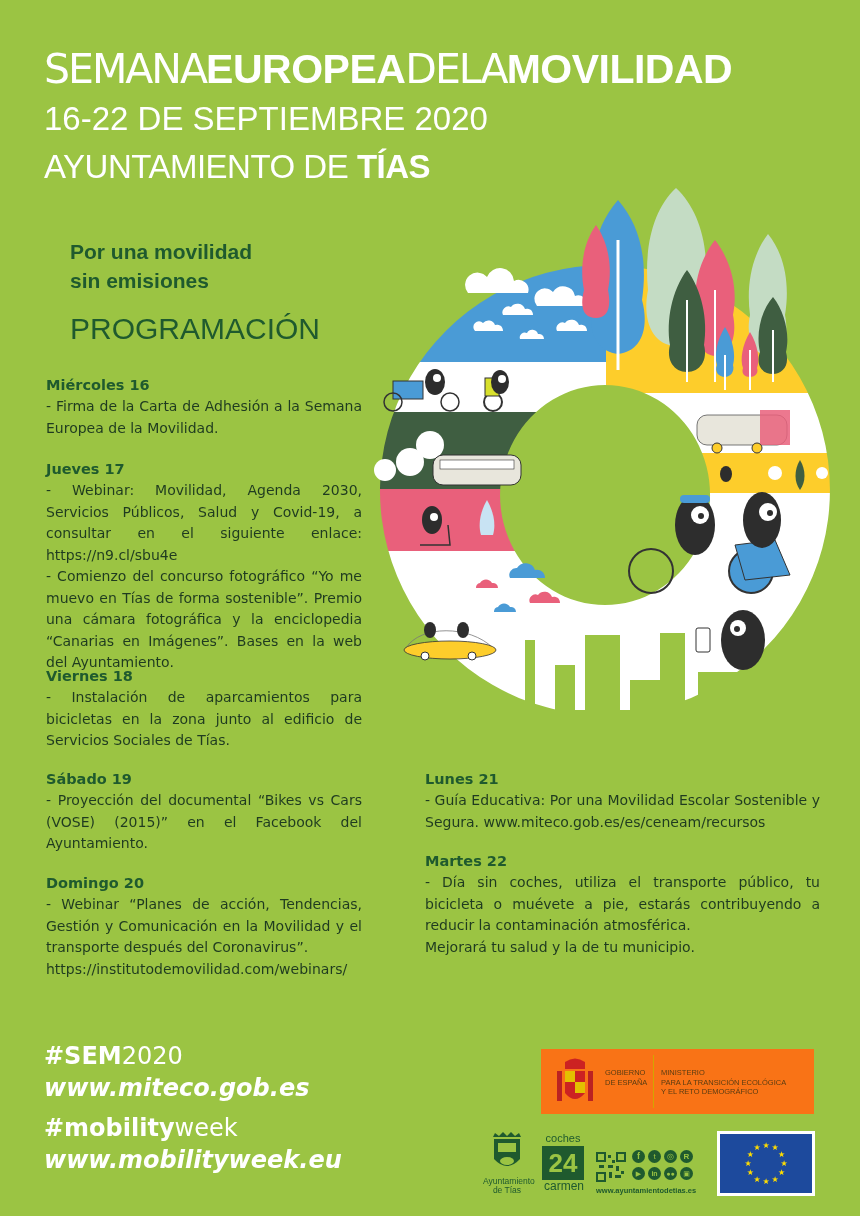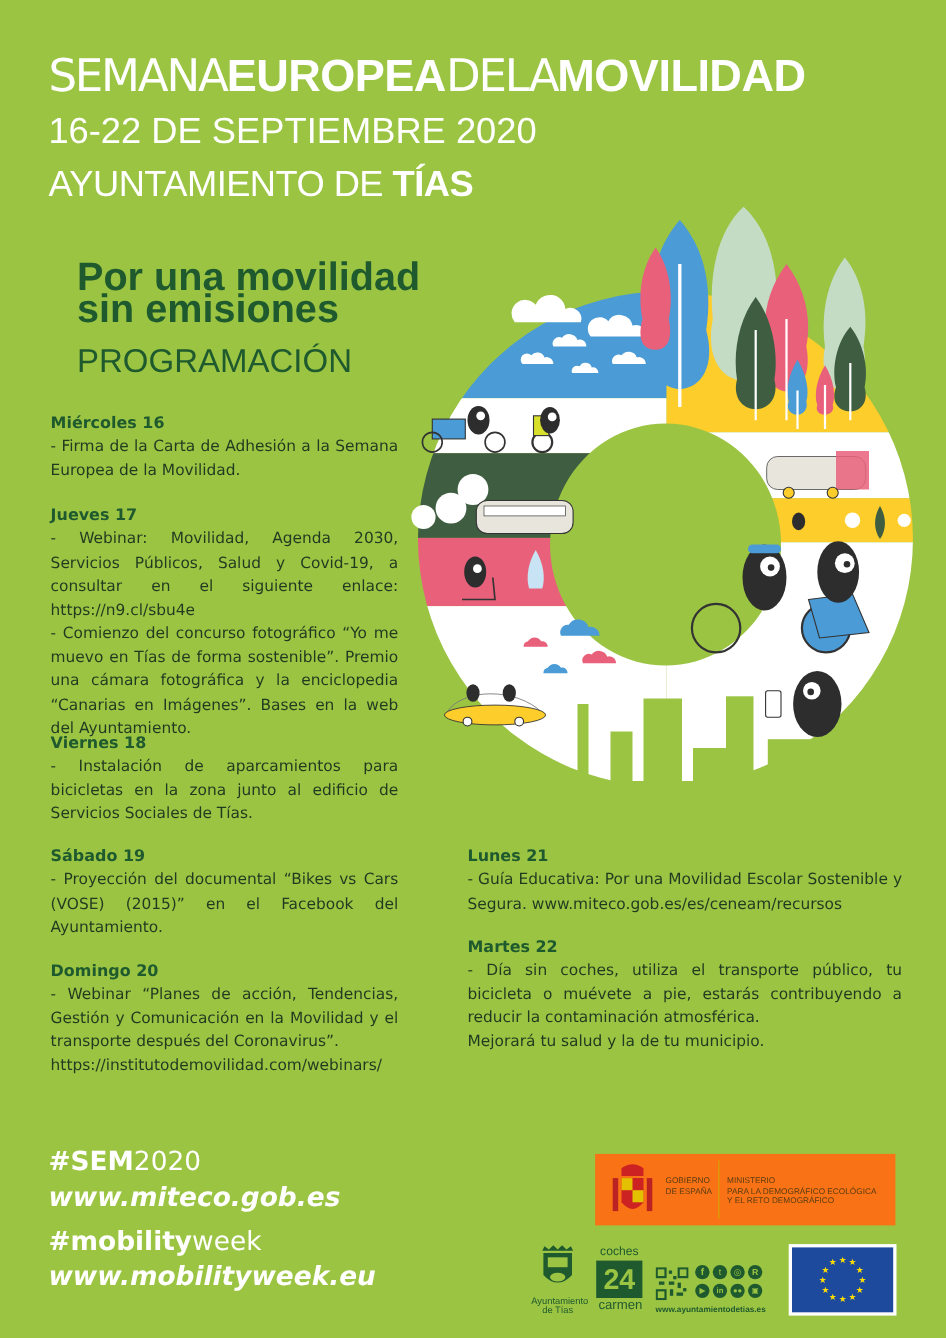--- a/index.html
+++ b/index.html
@@ -9,21 +9,21 @@
     font-family: "Liberation Sans", sans-serif;
   }
   .abs { position: absolute; }
   
   .h1 { left: 44px; top: 46px; font-size: 41px; color: #fff; letter-spacing: -0.5px; white-space: nowrap; line-height: 46px; }
   .h1 .thin { font-weight: 300; font-family: "DejaVu Sans", sans-serif; font-weight: normal; letter-spacing: -2px; }
   .h1 .bold { font-weight: bold; }
   .h2 { left: 44px; top: 100px; font-size: 33px; color: #fff; letter-spacing: 0px; white-space: nowrap; }
   .h3 { left: 44px; top: 148px; font-size: 33px; color: #fff; white-space: nowrap; letter-spacing: -0.5px; }
   .h3 b { font-weight: bold; }
-  .tagline { left: 70px; top: 237px; font-size: 36px; line-height: 29px; color: #1f5a2e; font-weight: bold; }
+  .tagline { left: 70px; top: 237px; font-size: 21px; line-height: 29px; color: #1f5a2e; font-weight: bold; }
   .prog { left: 70px; top: 312px; font-size: 30px; color: #1f5a2e; }
 
   .day { font-family: "DejaVu Sans", sans-serif; font-size: 14.5px; color: #1f5a2e; font-weight: bold; line-height: 21px; }
   .body { font-family: "DejaVu Sans", sans-serif; font-size: 14px; color: #1f3b20; line-height: 21.5px; text-align: justify; }
   .body p { margin: 0; }
   .block { width: 316px; }
   .block2 { width: 395px; }
 
   .footer-tags { left: 44px; top: 1040px; color: #fff; font-family: "DejaVu Sans", sans-serif; }
   .tag { font-size: 24px; line-height: 32px; }
@@ -240,21 +240,21 @@
     <rect x="10" y="14" width="10" height="11" fill="#e3c000"></rect>
     <rect x="20" y="25" width="10" height="11" fill="#e3c000"></rect>
   </svg>
   <div class="t1">
     <div>GOBIERNO</div>
     <div>DE ESPAÑA</div>
   </div>
   <div class="divider"></div>
   <div class="t2">
     <div>MINISTERIO</div>
-    <div>PARA LA DEMOGRÁFICO ECOLÓGICA</div>
+    <div>PARA LA TRANSICIÓN ECOLÓGICA</div>
     <div>Y EL RETO DEMOGRÁFICO</div>
   </div>
 </div>
 
 <div class="abs" style="left:483px; top:1131px; width:48px; text-align:center;">
   <svg width="36" height="42" viewBox="0 0 36 42">
     <path d="M4 6 L 32 6 L 30 2 L 26 5 L 22 1 L 18 5 L 14 1 L 10 5 L 6 2 Z" fill="#1f5a2e"></path>
     <path d="M5 8 L 31 8 L 31 28 Q 18 42 5 28 Z" fill="#1f5a2e"></path>
     <rect x="9" y="12" width="18" height="9" fill="#9bc443"></rect>
     <ellipse cx="18" cy="30" rx="7" ry="4" fill="#9bc443"></ellipse>

